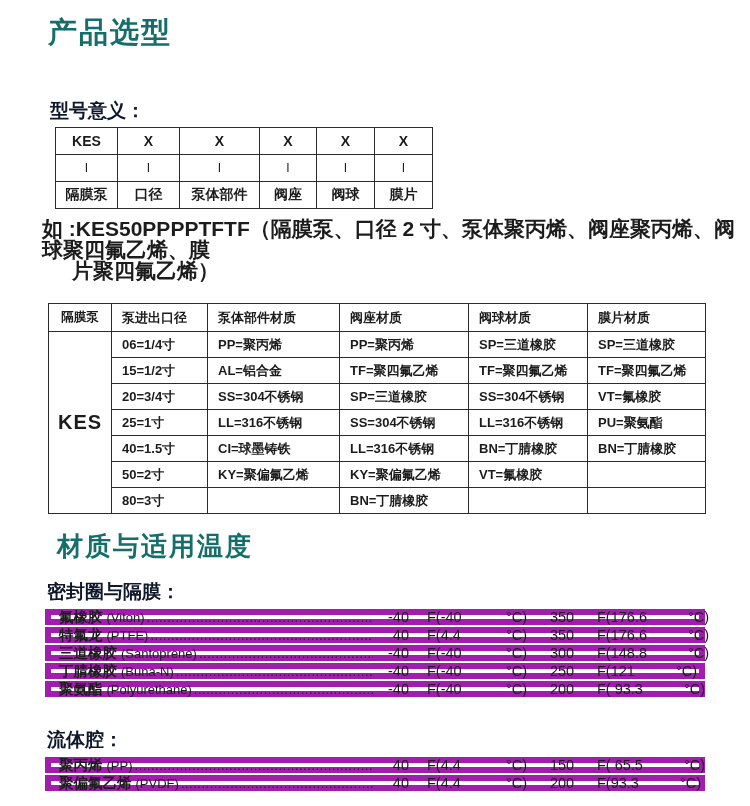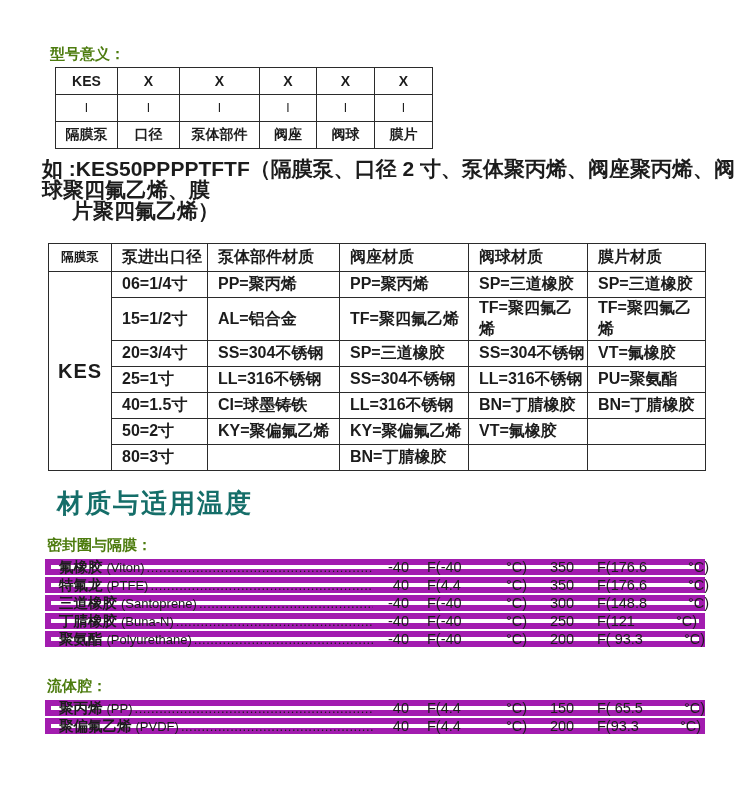--- a/index.html
+++ b/index.html
@@ -20,23 +20,23 @@
     letter-spacing: 2px;
   }
   h2.title2 {
     margin: 15px 0 0 57px;
     font-size: 26px;
     font-weight: bold;
     color: #156e69;
     letter-spacing: 2px;
   }
   .label {
-    font-size: 15px;
-    font-weight: bold;
-    color: #4d7c0f;
+    font-size: 19px;
+    font-weight: bold;
+    color: #0f172a;
   }
   .label.mm { margin: 45px 0 3px 50px; }
   .label.seal { margin: 15px 0 4px 47px; }
   .label.fluid { margin: 30px 0 4px 47px; }
 
   
   table.model {
     border-collapse: collapse;
     margin-left: 55px;
     table-layout: fixed;
@@ -61,21 +61,21 @@
 
   
   table.spec {
     border-collapse: collapse;
     margin: 22px 0 0 48px;
     table-layout: fixed;
     width: 657px;
   }
   table.spec th, table.spec td {
     border: 1px solid #2b2b2b;
-    font-size: 16px;
+    font-size: 13px;
     font-weight: bold;
     text-align: left;
     padding: 0 0 0 10px;
   }
   table.spec th { height: 28px; }
   table.spec td { height: 26px; }
   table.spec th.c0 { text-align: center; padding: 0 2px; font-size: 12.5px; }
   table.spec td.kes {
     text-align: center;
     padding: 0;
@@ -118,20 +118,21 @@
   .temp-row .tf2 {
     width: 92px;
     display: flex; white-space: pre; gap: 41px;
   }
 </style>
 </head>
 <body>
 
 <div class="page">
 
+  <h1 class="title">产品选型</h1>
 
   <div class="label mm">型号意义：</div>
 
   <table class="model">
     <colgroup>
       <col style="width:62px">
         <col style="width:62px">
         <col style="width:80px">
       <col style="width:57px">
         <col style="width:58px">

